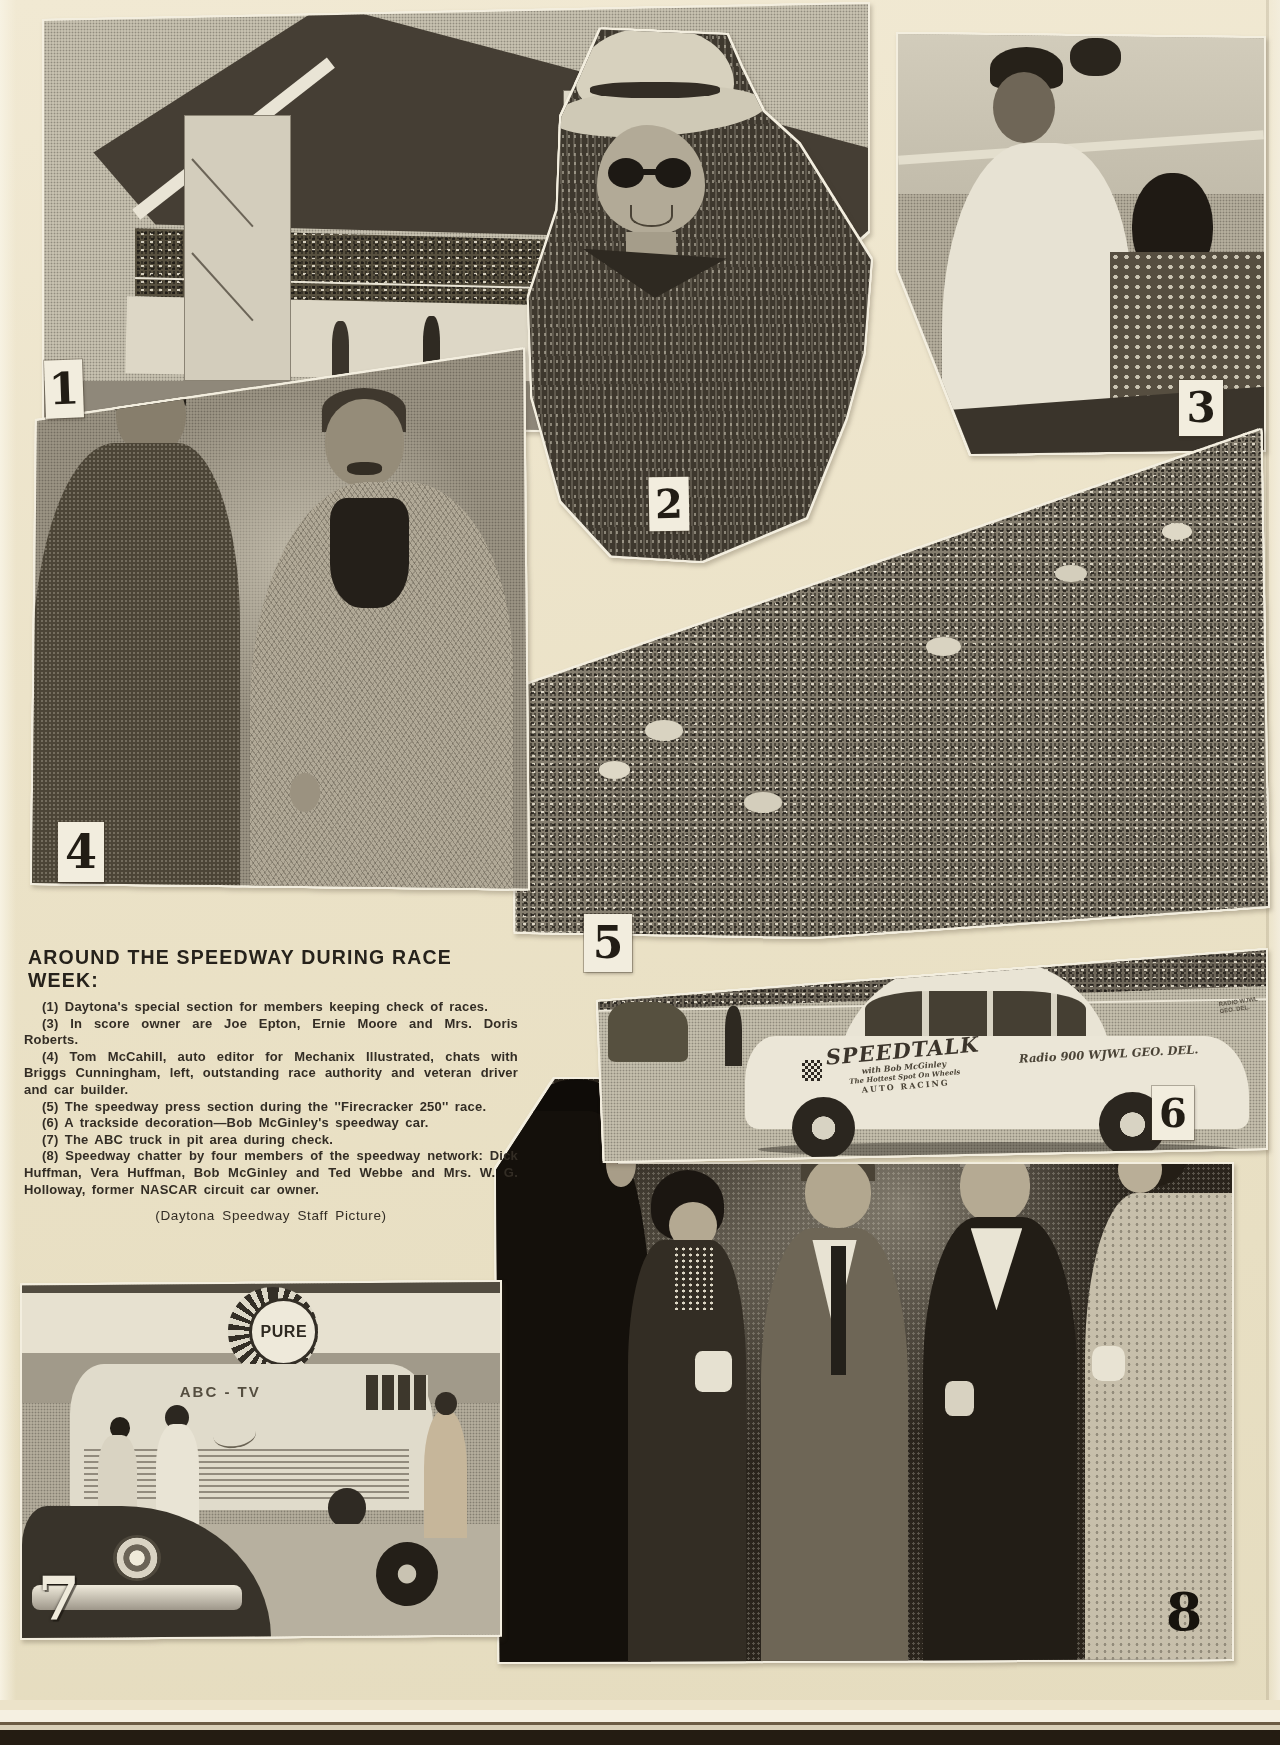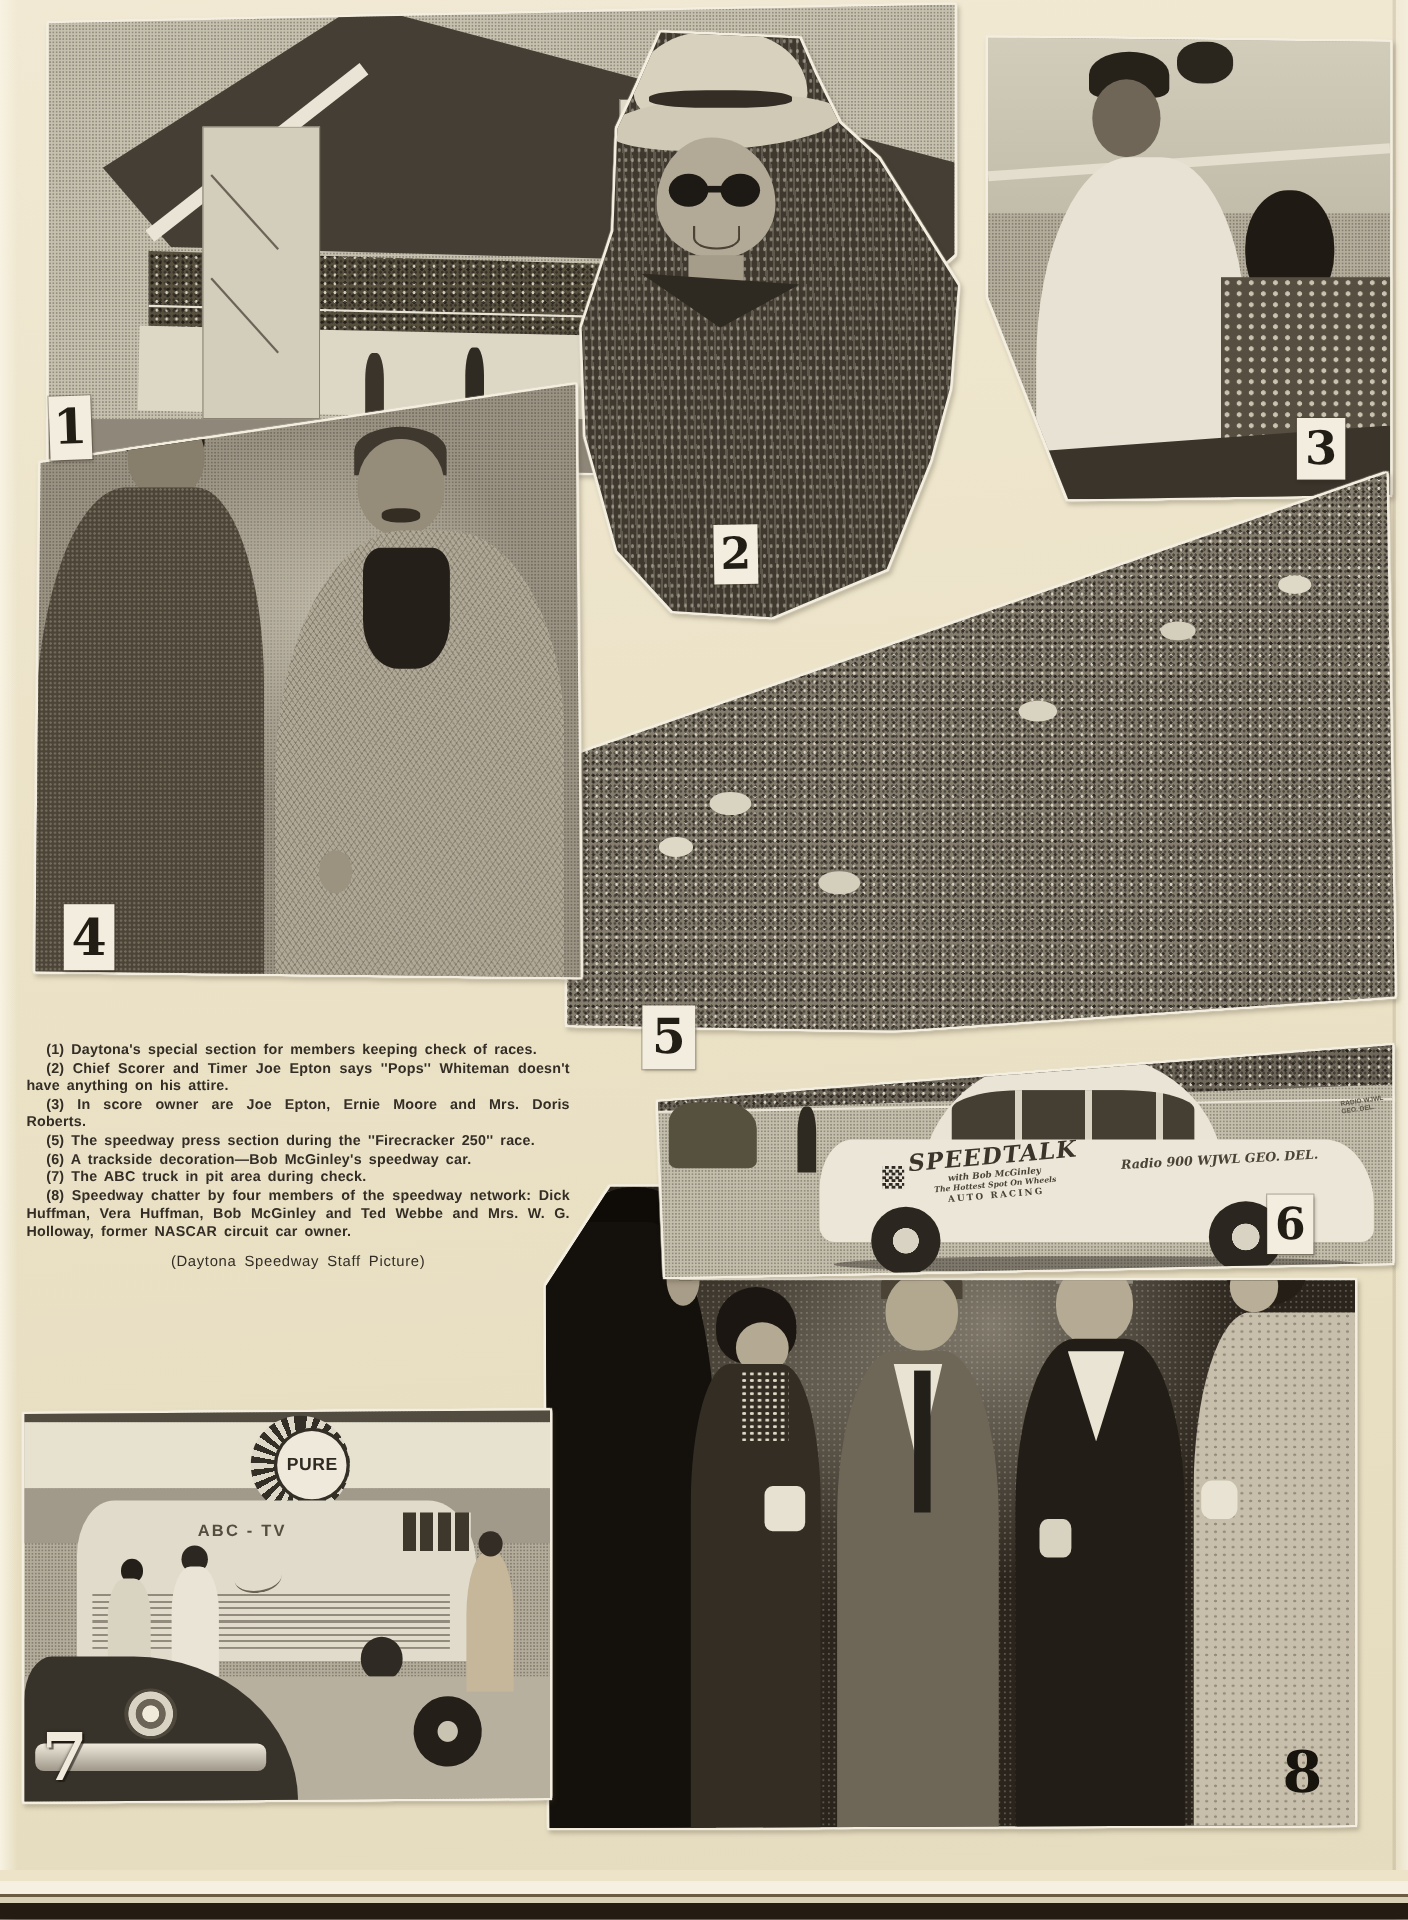--- a/index.html
+++ b/index.html
@@ -233,23 +233,24 @@
       <div class="sh" style="left:64.5%;top:26%;width:7%;height:14%;background:#e9e4d4;clip-path:polygon(0 0,100% 0,50% 100%);"></div>
       <div class="sh" style="left:61%;top:52%;width:4%;height:6%;background:#d8d2c1;border-radius:25%;"></div>
       <div class="sh" style="left:80%;top:20%;width:20%;height:80%;background-color:#c7bfab;background-image:radial-gradient(rgba(70,62,50,.4) 1.3px,transparent 1.6px);background-size:8px 7px;border-radius:35% 0 0 0;"></div>
       <div class="sh" style="left:84%;top:8%;width:10%;height:11%;background:#241e16;border-radius:50%;"></div>
       <div class="sh" style="left:84.5%;top:12%;width:6%;height:8%;background:#b9ae97;border-radius:50%;"></div>
       <div class="sh" style="left:81%;top:46%;width:4.5%;height:6%;background:#e8e3d3;border-radius:30%;"></div>
     </div>
   </div>
 
   <div id="captions">
+    <h1>AROUND THE SPEEDWAY DURING RACE WEEK:</h1>
     <p class="cap"><span>(1)</span> <span>Daytona's special section for members keeping check of races.</span></p>
-    <p class="cap"><span>(2)</span> <span>Chief Scorer and Timer Joe Epton says ''Pops'' Whiteman doesn't have anything on his attire.</span></p>
     <p class="cap"><span>(3)</span> <span>In score owner are Joe Epton, Ernie Moore and Mrs. Doris Roberts.</span></p>
+    <p class="cap"><span>(4)</span> <span>Tom McCahill, auto editor for Mechanix Illustrated, chats with Briggs Cunningham, left, outstanding race authority and veteran driver and car builder.</span></p>
     <p class="cap"><span>(5)</span> <span>The speedway press section during the ''Firecracker 250'' race.</span></p>
     <p class="cap"><span>(6)</span> <span>A trackside decoration—Bob McGinley's speedway car.</span></p>
     <p class="cap"><span>(7)</span> <span>The ABC truck in pit area during check.</span></p>
     <p class="cap"><span>(8)</span> <span>Speedway chatter by four members of the speedway network: Dick Huffman, Vera Huffman, Bob McGinley and Ted Webbe and Mrs. W. G. Holloway, former NASCAR circuit car owner.</span></p>
     <div class="credit">(Daytona Speedway Staff Picture)</div>
   </div>
 
   <div class="badge" id="b1">1</div>
   <div class="badge" id="b2">2</div>
   <div class="badge" id="b3">3</div>

